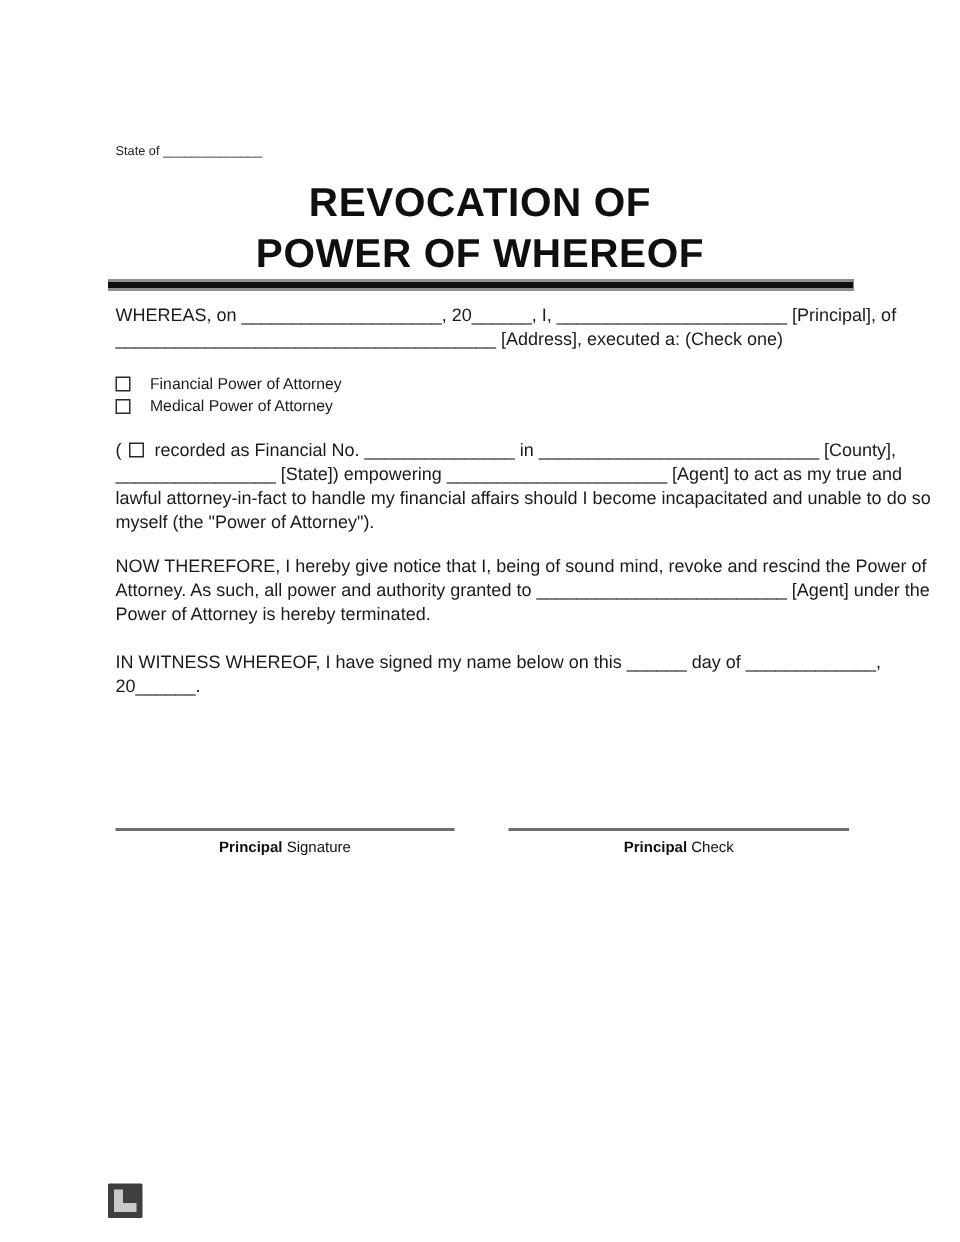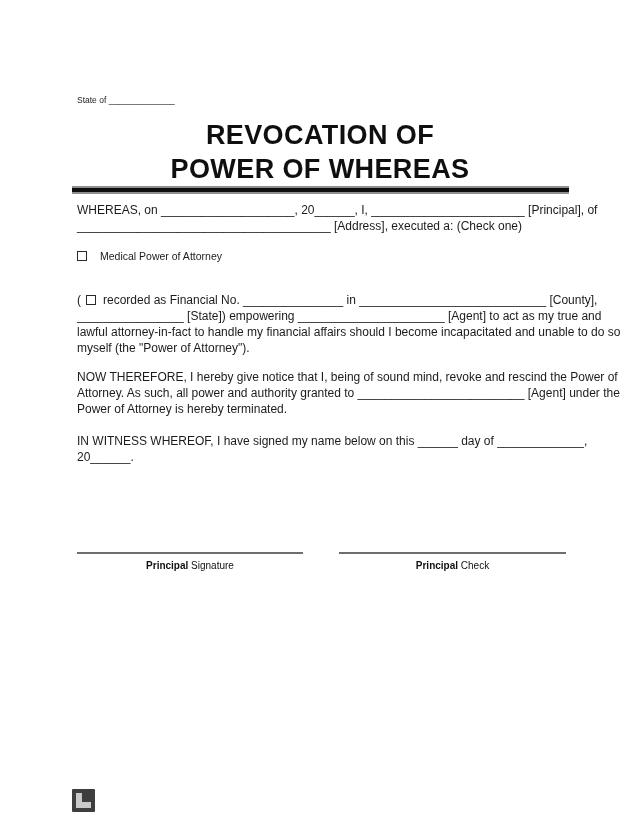--- a/index.html
+++ b/index.html
@@ -115,31 +115,35 @@
 </style>
 </head>
 <body>
 
 <div class="page">
 
   <div class="p-state">State of ______________</div>
 
   <div class="p-title">
     <span>REVOCATION OF</span><br>
-    <span>POWER OF WHEREAS</span>
+    <span>POWER OF WHEREOF</span>
   </div>
 
   <div class="title-rule"></div>
 
   <div class="para p-whereas">
     <div class="tline">WHEREAS, on ____________________, 20______, I, _______________________ [Principal], of</div>
     <div class="tline">______________________________________ [Address], executed a: (Check one)</div>
   </div>
 
   <div class="para p-checklist">
+    <div class="chk-row">
+      <span class="chk-box"></span>
+      <span class="chk-label">Financial Power of Attorney</span>
+    </div>
     <div class="chk-row">
       <span class="chk-box"></span>
       <span class="chk-label">Medical Power of Attorney</span>
     </div>
   </div>
 
   <div class="para p-recorded">
     <div class="tline"><span>(</span><span class="inline-chk"></span><span>recorded as Financial No. _______________ in ____________________________ [County],</span></div>
     <div class="tline">________________ [State]) empowering ______________________ [Agent] to act as my true and</div>
     <div class="tline">lawful attorney-in-fact to handle my financial affairs should I become incapacitated and unable to do so</div>

